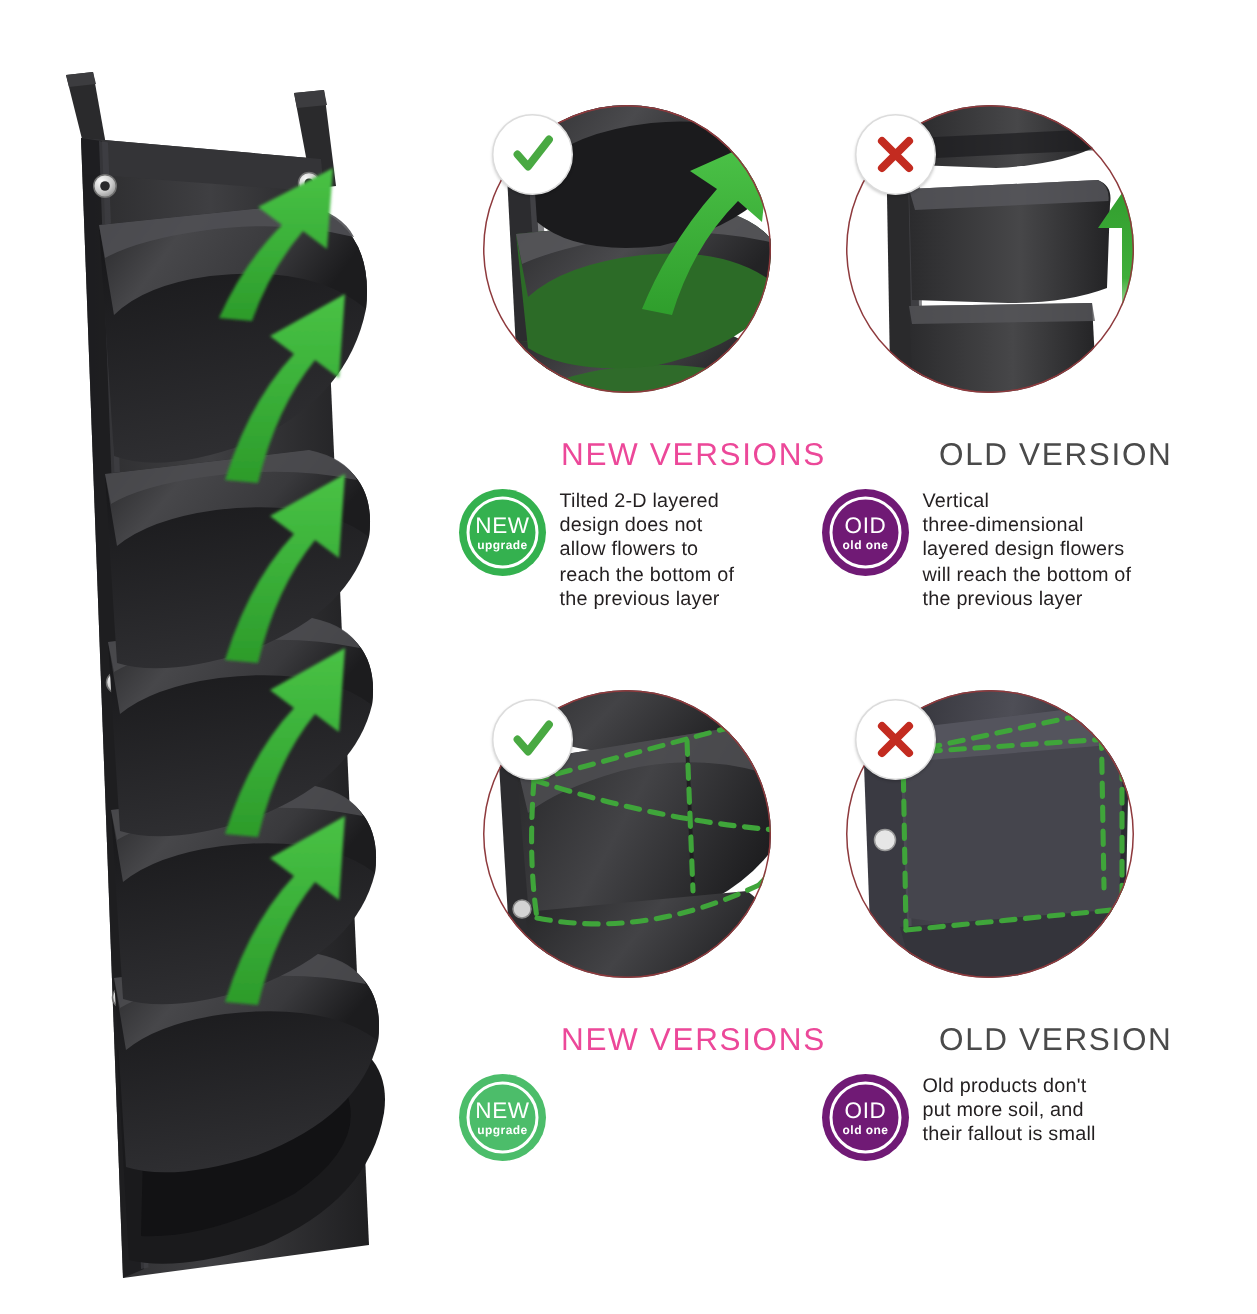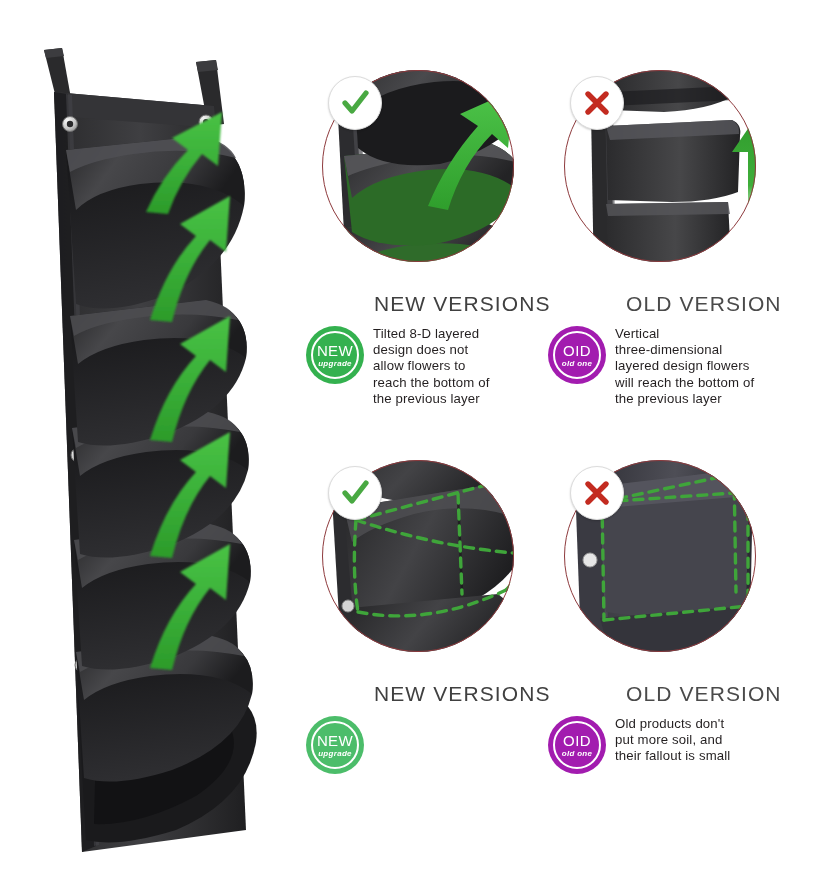--- a/index.html
+++ b/index.html
@@ -82,21 +82,21 @@
   }
 
   
   .cmp-heading {
     position: absolute;
     font-size: 21px;
     letter-spacing: 1.1px;
     font-weight: 400;
     white-space: nowrap;
   }
-  .cmp-heading.green { color: #404040; }
+  .cmp-heading.green { color: #ec4899; }
   .cmp-heading.gray  { color: #4a4a4a; }
   .col-new .cmp-heading { left: 68px; top: 222px; }
   .col-old .cmp-heading { left: 78px; top: 222px; }
 
   
   .cmp-body {
     position: absolute;
     top: 256px;
     left: 0;
     display: flex;
@@ -115,38 +115,37 @@
     margin-right: 9px;
   }
   .stamp .ringline {
     position: absolute;
     left: 5px; top: 5px; right: 5px; bottom: 5px;
     border-radius: 50%;
     border: 2px solid #ffffff;
   }
   .stamp-new { background: #34b14f; }
   .stamp-new.light { background: #4cbd6a; }
-  .stamp-old { background: #a21caf; }
+  .stamp-old { background: #701a75; }
   .stamp .big {
     font-size: 15px;
     font-weight: 400;
     color: #ffffff;
     line-height: 1;
     letter-spacing: .4px;
     z-index: 2;
   }
   .stamp .small {
     font-size: 8px;
     font-weight: 700;
     color: #ffffff;
     line-height: 1;
     letter-spacing: .3px;
     margin-top: 2px;
     z-index: 2;
-    font-style: italic;
   }
   .cmp-text {
     font-size: 13.2px;
     line-height: 16.2px;
     color: #231f20;
     white-space: pre-line;
     letter-spacing: .15px;
   }
 </style>
 </head>
@@ -303,21 +302,21 @@
         </svg>
       </div>
     </div>
     <div class="cmp-heading green">NEW VERSIONS</div>
     <div class="cmp-body">
       <div class="stamp stamp-new">
         <div class="ringline"></div>
         <div class="big">NEW</div>
         <div class="small">upgrade</div>
       </div>
-      <div class="cmp-text">Tilted 8-D layered
+      <div class="cmp-text">Tilted 2-D layered
 design does not
 allow flowers to
 reach the bottom of
 the previous layer</div>
     </div>
   </div>
 
   <div class="cmp-cell col-old row-top">
     <div class="photo-circle">
       <svg class="photo-art" viewBox="0 0 230 230">

